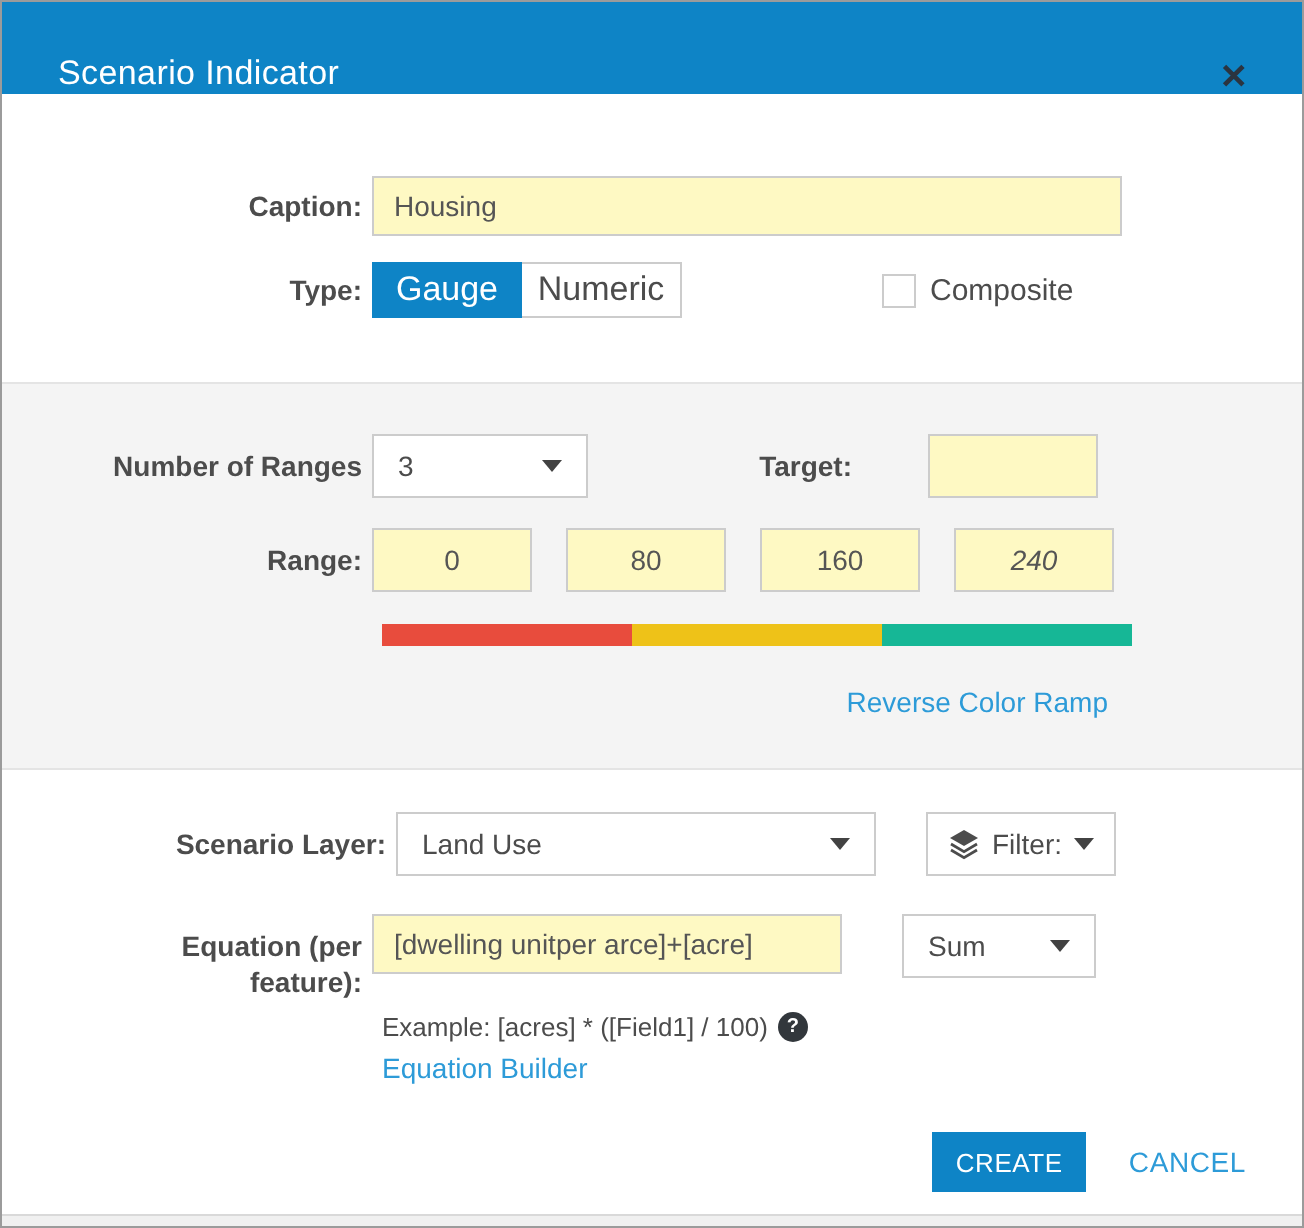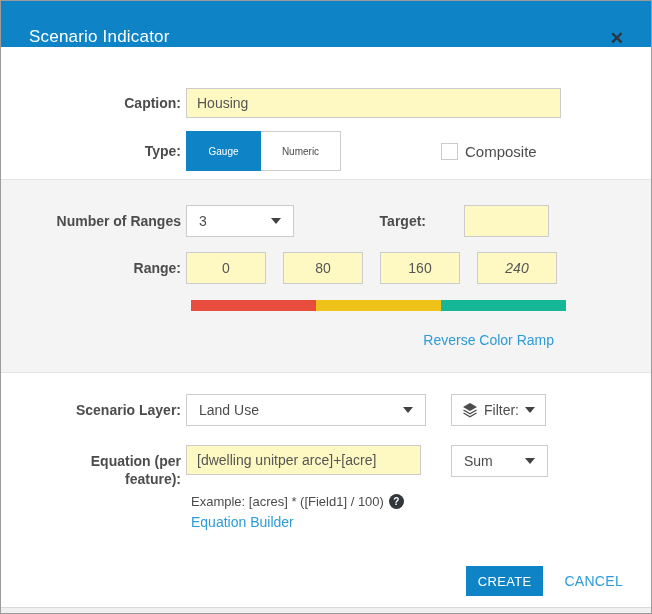--- a/index.html
+++ b/index.html
@@ -26,30 +26,30 @@
   input[type=text] {
     height:30px; border:1px solid #ccc; background:#fef9c3; color:#555;
     font-size:14px; font-family:"Liberation Sans", sans-serif; padding:0 10px; outline:none;
   }
   
   .row-caption { margin-top:41px; }
   .caption-input { width:375px; }
   
   .row-type { margin-top:13px; }
   .seg-btn {
-    height:40px; font-size:10px; display:flex; align-items:center; justify-content:center;
+    height:28px; font-size:17px; display:flex; align-items:center; justify-content:center;
     cursor:pointer;
   }
   .seg-selected { width:75px; background:#0e84c6; color:#fff; border:1px solid #0e84c6; }
   .seg-plain { width:80px; background:#fff; color:#4c4c4c; border:1px solid #ccc; border-left:none; }
   .checkbox { width:17px; height:17px; border:1px solid #ccc; background:#fff; margin-left:100px; cursor:pointer; }
   .checkbox-label { font-size:15px; color:#4c4c4c; margin-left:7px; }
   
   .panel {
-    margin-top:8px; background:#f4f4f4; border-top:1px solid #e4e4e4; border-bottom:1px solid #e4e4e4;
+    margin-top:32px; background:#f4f4f4; border-top:1px solid #e4e4e4; border-bottom:1px solid #e4e4e4;
     padding:25px 0 23px 0;
   }
   .panel input[type=text] { height:32px; }
   .dropdown {
     height:32px; border:1px solid #ccc; background:#fff; display:flex; align-items:center;
     font-size:14px; color:#4c4c4c; cursor:pointer; position:relative; padding:0 12px;
   }
   .dropdown .dd-value { flex:1; }
   .tri {
     width:0; height:0; border-left:5px solid transparent; border-right:5px solid transparent;
@@ -59,21 +59,21 @@
   .target-label { width:132px; text-align:right; font-size:14px; font-weight:700; color:#4c4c4c; }
   .target-input { width:85px; margin-left:38px; }
   .row-range { margin-top:15px; }
   .range-input { width:80px; text-align:center; margin-right:17px; color:#555; }
   .range-input:last-child { margin-right:0;font-style:italic; }
   .ramp { margin:16px 0 0 190px; width:375px; height:11px; display:flex; }
   .ramp div { flex:1; height:11px; }
   .reverse-row { margin:20px 0 0 190px; width:363px; text-align:right; }
   .link { color:#2d9bd8; font-size:14px; text-decoration:none; cursor:pointer; }
   
-  .row-layer { margin-top:21px; }
+  .row-layer { margin-top:21px;padding-left:12px; }
   .dd-layer { width:240px; }
   .filter-btn {
     margin-left:25px; width:95px; height:32px; border:1px solid #ccc; background:#fff;
     display:flex; align-items:center; justify-content:center; gap:6px; cursor:pointer;
     font-size:14px; color:#4c4c4c;
   }
   
   .row-equation { margin-top:19px; align-items:flex-start; }
   .row-equation .label { padding-top:7px; }
   .equation-input { width:235px; height:32px; font-size:13px; }

